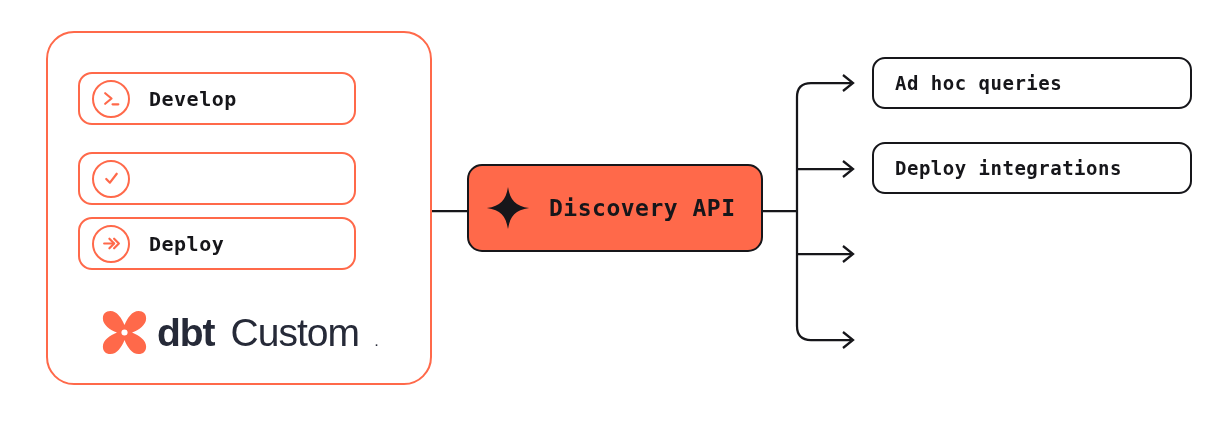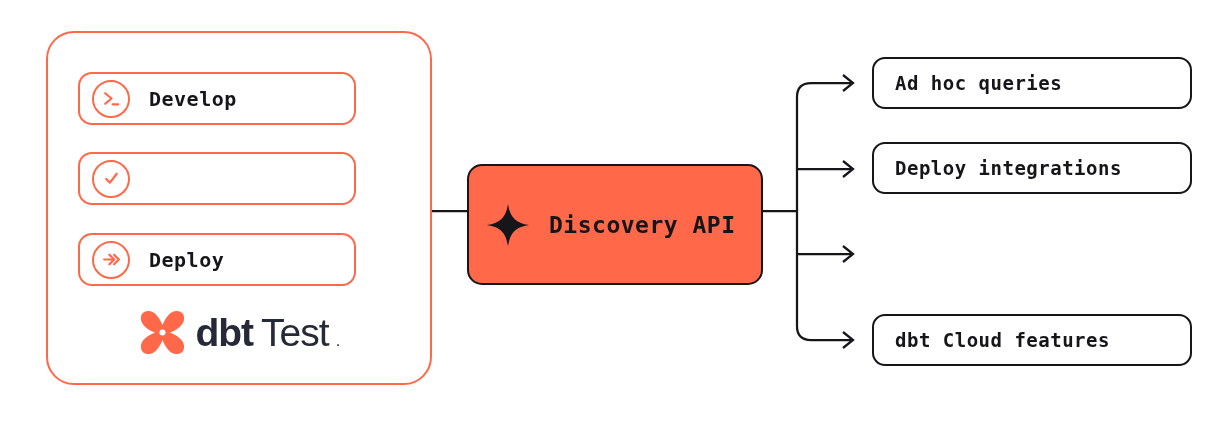--- a/index.html
+++ b/index.html
@@ -33,50 +33,50 @@
     position:absolute;left:30px;width:278px;height:53px;
     border:2px solid var(--orange);
     border-radius:14px;
     box-sizing:border-box;
     display:flex;align-items:center;
     gap:19px;padding-left:12px;
     background:var(--bg);
   }
   .stage.s0{top:39px}
   .stage.s1{top:119px}
-  .stage.s2{top:200px}
+  .stage.s2{top:184px}
   .stage-icon{
     width:38px;height:38px;flex:0 0 38px;
     border:2px solid var(--orange);
     border-radius:50%;
     box-sizing:border-box;
     display:flex;align-items:center;justify-content:center;
   }
   .stage-icon svg{stroke:var(--orange);fill:none;stroke-width:2.1;stroke-linecap:round;stroke-linejoin:round;}
   .stage-label{
     font-size:20px;font-weight:700;color:var(--line);letter-spacing:.5px;
   }
   .logo-row{
     position:absolute;left:0;right:0;top:276px;
     display:flex;align-items:center;justify-content:center;gap:9px;
   }
   .wordmark{
     font-family:"Liberation Sans", sans-serif;
     font-size:39px;color:var(--navy);
-    display:flex;align-items:baseline;gap:8px;
+    display:flex;align-items:baseline;gap:16px;
     letter-spacing:-1px;
   }
   .wordmark .b{font-weight:800;}
   .wordmark .r{font-weight:400;}
   .wordmark .tm{font-size:11px;font-weight:700;}
 
   
   .hub{
     position:absolute;left:467px;top:164px;
-    width:296px;height:121px;
+    width:296px;height:88px;
     background:var(--orange);
     border:2.5px solid var(--line);
     border-radius:15px;
     box-sizing:border-box;
     display:flex;align-items:center;gap:19px;padding-left:17px;
   }
   .hub-label{font-size:23px;font-weight:700;color:var(--line);letter-spacing:.5px;}
 
   
   .consumer{
@@ -146,36 +146,33 @@
     <div class="logo-row">
       <svg width="47" height="47" viewBox="0 0 100 100">
         <path fill="var(--orange)" d="M20,4 C34,4 44,19 50,34 C56,19 66,4 80,4 C90,4 96,10 96,20
                  C96,34 81,44 66,50 C81,56 96,66 96,80 C96,90 90,96 80,96
                  C66,96 56,81 50,66 C44,81 34,96 20,96 C10,96 4,90 4,80
                  C4,66 19,56 34,50 C19,44 4,34 4,20 C4,10 10,4 20,4 Z"></path>
         <circle cx="50" cy="50" r="6.5" fill="#FFFFFF"></circle>
       </svg>
       <span class="wordmark">
         <span class="b">dbt</span>
-        <span class="r">Test</span>
+        <span class="r">Custom</span>
         <span class="tm">.</span>
       </span>
     </div>
   </div>
 
   <div class="hub">
     <svg width="44" height="44" viewBox="0 0 100 100">
       <path fill="var(--line)" d="M50,2 C55,33 67,45 98,50 C67,55 55,67 50,98 C45,67 33,55 2,50 C33,45 45,33 50,2 Z"></path>
     </svg>
     <span class="hub-label">Discovery API</span>
   </div>
 
   <div class="consumer c0">
     <span class="consumer-label">Ad hoc queries</span>
   </div>
   <div class="consumer c1">
     <span class="consumer-label">Deploy integrations</span>
   </div>
-  <div class="consumer c3">
-    <span class="consumer-label">dbt Cloud features</span>
-  </div>
 
 </div>
 
 </body></html>

